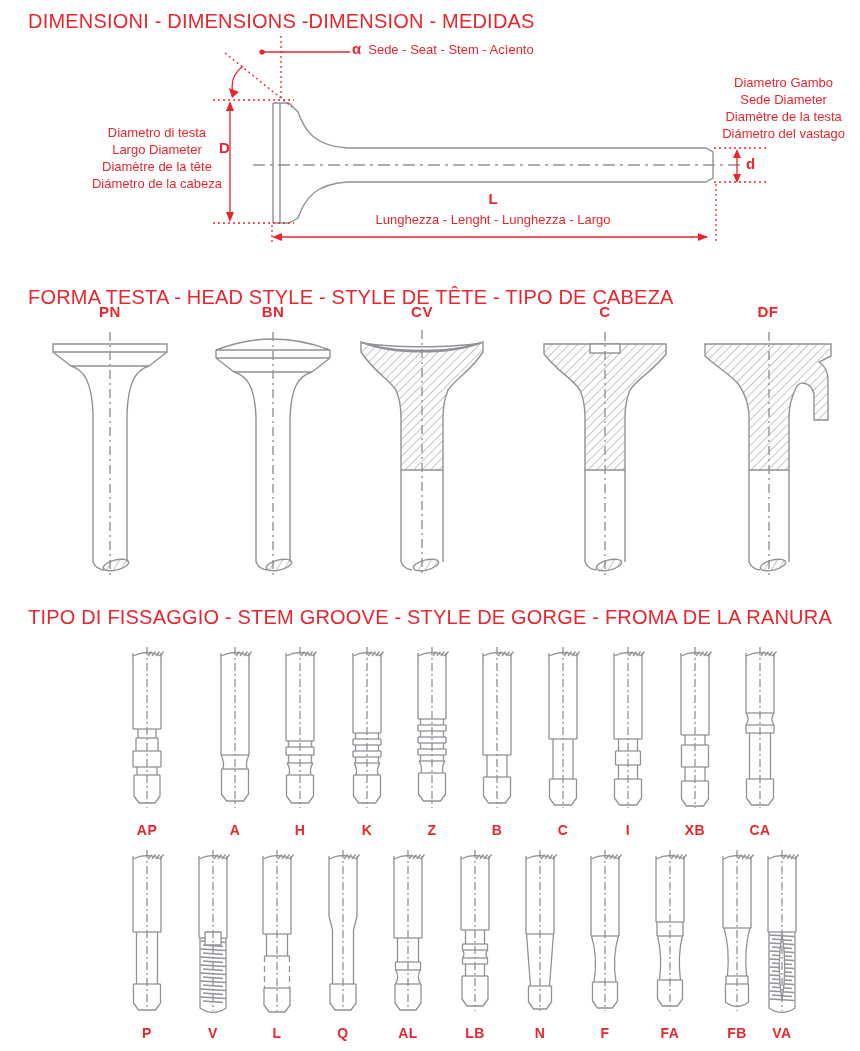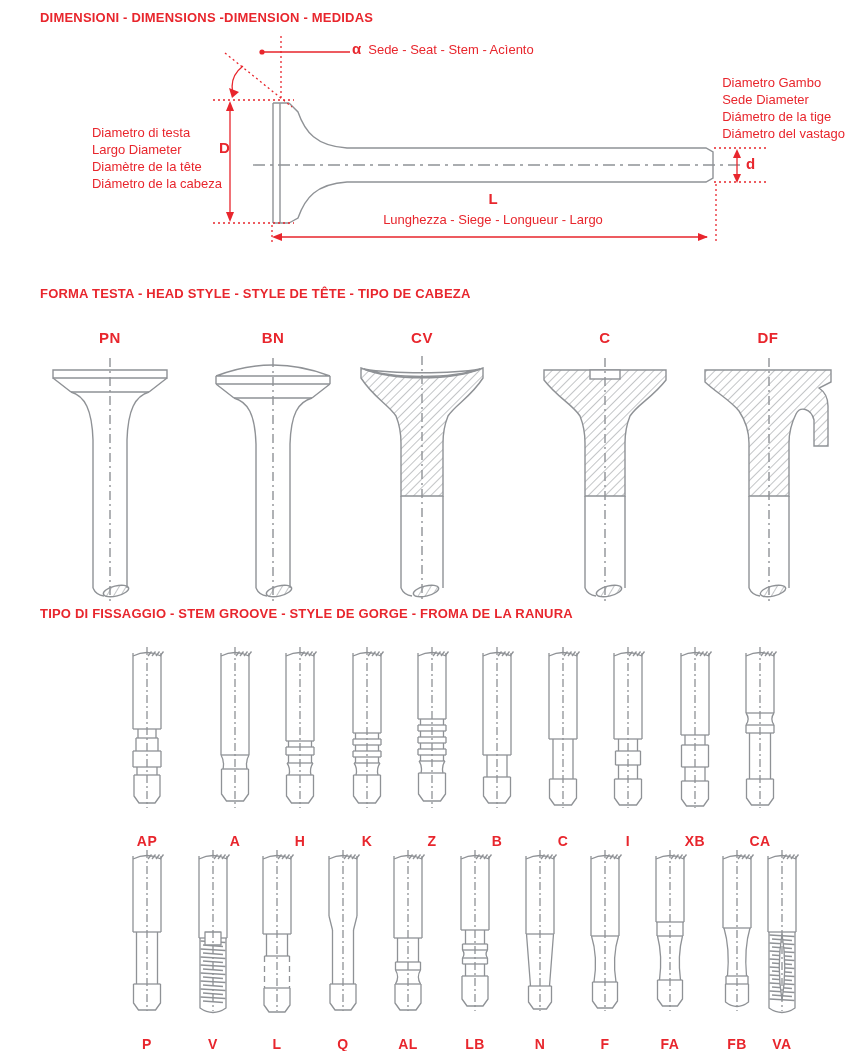--- a/index.html
+++ b/index.html
@@ -2,33 +2,33 @@
 <html><head>
 <meta charset="utf-8">
 <style>
   :root{ --red:#e8262d; --gray:#8f9296; }
   html,body{margin:0;padding:0;}
   body{
     width:860px;height:1051px;position:relative;overflow:hidden;
     background:#ffffff;font-family:"Liberation Sans",sans-serif;
   }
   .sec-title{
-    position:absolute;left:40px;font-size:13px;font-weight:bold;
+    position:absolute;left:28px;font-size:20px;font-weight:normal;
     color:var(--red);letter-spacing:.2px;white-space:nowrap;
   }
   .ann{position:absolute;color:var(--red);font-size:13px;line-height:17px;white-space:nowrap;}
-  .ann.right{text-align:left;}
+  .ann.right{text-align:center;}
   .sym{font-weight:bold;font-size:15px;color:var(--red);}
   .alpha-line{display:flex;gap:7px;align-items:baseline;}
   .dim-center{position:absolute;left:270px;width:446px;text-align:center;color:var(--red);}
   .hs-col{position:absolute;top:303px;width:150px;text-align:center;}
-  .hs-label,.sg-label{font-size:15px;font-weight:bold;color:var(--red);letter-spacing:.5px;margin-top:26px;}
+  .hs-label,.sg-label{font-size:15px;font-weight:bold;color:var(--red);letter-spacing:.5px;}
   .hs-col svg{display:block;margin:2px auto 0;}
   .sg-col{position:absolute;width:56px;text-align:center;}
-  .sg-label{font-size:14px;margin-top:18px;}
+  .sg-label{font-size:14px;margin-top:7px;}
   svg{overflow:visible;}
 </style>
 </head>
 <body>
 
 <svg width="0" height="0" style="position:absolute">
   <defs>
     <pattern id="hp" width="6" height="6" patternUnits="userSpaceOnUse" patternTransform="rotate(45)">
       <line x1="0" y1="0" x2="0" y2="6" stroke="#9a9da1" stroke-width="1.2"></line>
     </pattern>
@@ -70,27 +70,27 @@
   <div>Diametro di testa</div>
   <div>Largo Diameter</div>
   <div>Diamètre de la tête</div>
   <div>Diámetro de la cabeza</div>
 </div>
 <div class="sym" style="position:absolute;left:219px;top:139px">D</div>
 
 <div class="ann right" style="right:15px;top:74px">
   <div>Diametro Gambo</div>
   <div>Sede Diameter</div>
-  <div>Diámetro de la tige</div>
+  <div>Diamètre de la testa</div>
   <div>Diámetro del vastago</div>
 </div>
 <div class="sym" style="position:absolute;left:746px;top:155px">d</div>
 
 <div class="dim-center sym" style="top:190px">L</div>
-<div class="dim-center" style="top:212px;font-size:13px">Lunghezza - Siege - Longueur - Largo</div>
+<div class="dim-center" style="top:212px;font-size:13px">Lunghezza - Lenght - Lunghezza - Largo</div>
 
 <div class="sec-title" style="top:286px">FORMA TESTA - HEAD STYLE - STYLE DE TÊTE - TIPO DE CABEZA</div>
 
 <div class="hs-col" style="left:35px">
   <div class="hs-label">PN</div>
   <svg width="130" height="260" viewBox="0 0 130 260">
     <g stroke="#8f9296" stroke-width="1.4" fill="none">
       <path d="M8,22 H122 V30 H8 Z"></path>
       <path d="M8,30 L26,44 M122,30 L104,44 M26,44 H104"></path>
       <path d="M26,44 C40,48 47,62 48,92 V240 M104,44 C90,48 83,62 82,92 V240"></path>

